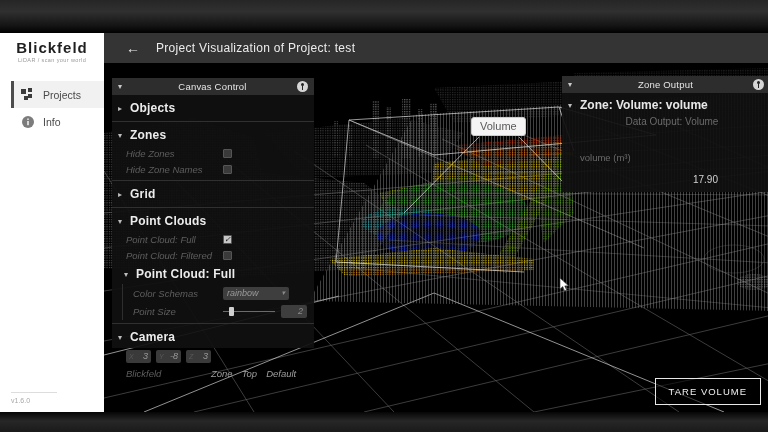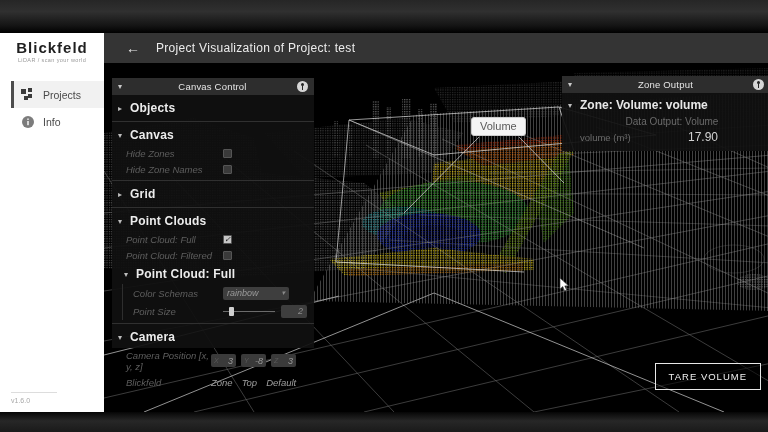--- a/index.html
+++ b/index.html
@@ -32,21 +32,21 @@
     padding-left:22px; }
   .back { color:#e8e8e8; font-size:14px; cursor:pointer; }
   .title { color:#ececec; font-size:12px; letter-spacing:.3px; }
 
   .canvas { position:absolute; left:0; top:30px; width:668px; height:349px; }
   .canvas svg.scene { position:absolute; left:0; top:0; }
 
   .volume-badge { position:absolute; left:367px; top:54px; background:#f4f4f4; color:#5a5a5a;
     font-size:11px; padding:2px 8px 3px; border-radius:3px; border:1px solid #ccc; }
 
-  .tare-btn { position:absolute; right:11px; bottom:22px; background:rgba(0,0,0,.55);
+  .tare-btn { position:absolute; right:11px; bottom:7px; background:rgba(0,0,0,.55);
     border:1px solid #e8e8e8; color:#f0f0f0; font-size:9.5px; letter-spacing:1px;
     padding:7px 13px; cursor:pointer; font-family:"Liberation Sans",sans-serif;margin-left:10px; }
 
   .cursor { position:absolute; left:455px; top:214px; }
 
   
   .panel { position:absolute; background:rgba(16,16,16,.93); color:#ddd; }
   .panel-header { height:17px; background:#2d2d2d; display:flex; align-items:center; padding:0 6px; gap:4px; }
   .panel-caret { color:#c9c9c9; font-size:8px; width:10px; cursor:pointer; }
   .panel-title { flex:1; text-align:center; font-size:9.5px; color:#e5e5e5; letter-spacing:.2px; }
@@ -87,21 +87,21 @@
   .vp-btn:last-child { margin-right:0; }
   .ctrl.wide { width:96px; }
 
   .zone-output { left:458px; top:13px; width:208px; padding-bottom:6px; }
   .zo-row1 { display:flex; align-items:center; gap:4px; padding:5px 6px 2px; }
   .zo-row1 .caret { font-size:8px; color:#bdbdbd; width:8px; }
   .zo-zone { font-size:12px; color:#e8e8e8; font-weight:600; }
   .zo-dim { font-size:10px; color:#6a6a6a; padding:2px 6px 1px 18px;text-align:center; }
   .zo-vol { display:flex; align-items:center; padding:2px 6px 1px 18px; }
   .zo-vol .lbl { font-size:9.5px; color:#6a6a6a; flex:1; }
-  .zo-vol .val { font-size:12px; color:#d2d2d2; margin-right:46px; }
+  .zo-vol .val { font-size:10px; color:#d2d2d2; margin-right:46px;margin-top:44px; }
 </style>
 </head>
 <body>
 
 <div class="frame">
   <div class="top-bar"></div>
 
   <div class="app">
 
     <div class="sidebar">
@@ -251,21 +251,21 @@
           <div class="cc-body">
 
             <div class="sec">
               <span class="caret">▸</span>
               <span class="sec-label">Objects</span>
             </div>
             <div class="divider"></div>
 
             <div class="sec">
               <span class="caret">▾</span>
-              <span class="sec-label">Canvas</span>
+              <span class="sec-label">Zones</span>
             </div>
             <div class="row">
               <span class="lbl">Hide Zones</span>
               <span class="ctrl">
                   <span class="checkbox"></span>
                 </span>
             </div>
             <div class="row">
               <span class="lbl">Hide Zone Names</span>
               <span class="ctrl">
@@ -322,21 +322,20 @@
                 </span>
               </div>
             </div>
             <div class="divider"></div>
 
             <div class="sec">
               <span class="caret">▾</span>
               <span class="sec-label">Camera</span>
             </div>
             <div class="row">
-              <span class="lbl">Camera Position [x, y, z]</span>
               <span class="ctrl wide">
                 <span class="num-input">
                   <span class="axis">X</span>
                   <span class="num">3</span>
                 </span>
                 <span class="num-input">
                   <span class="axis">Y</span>
                   <span class="num">-8</span>
                 </span>
                 <span class="num-input">

